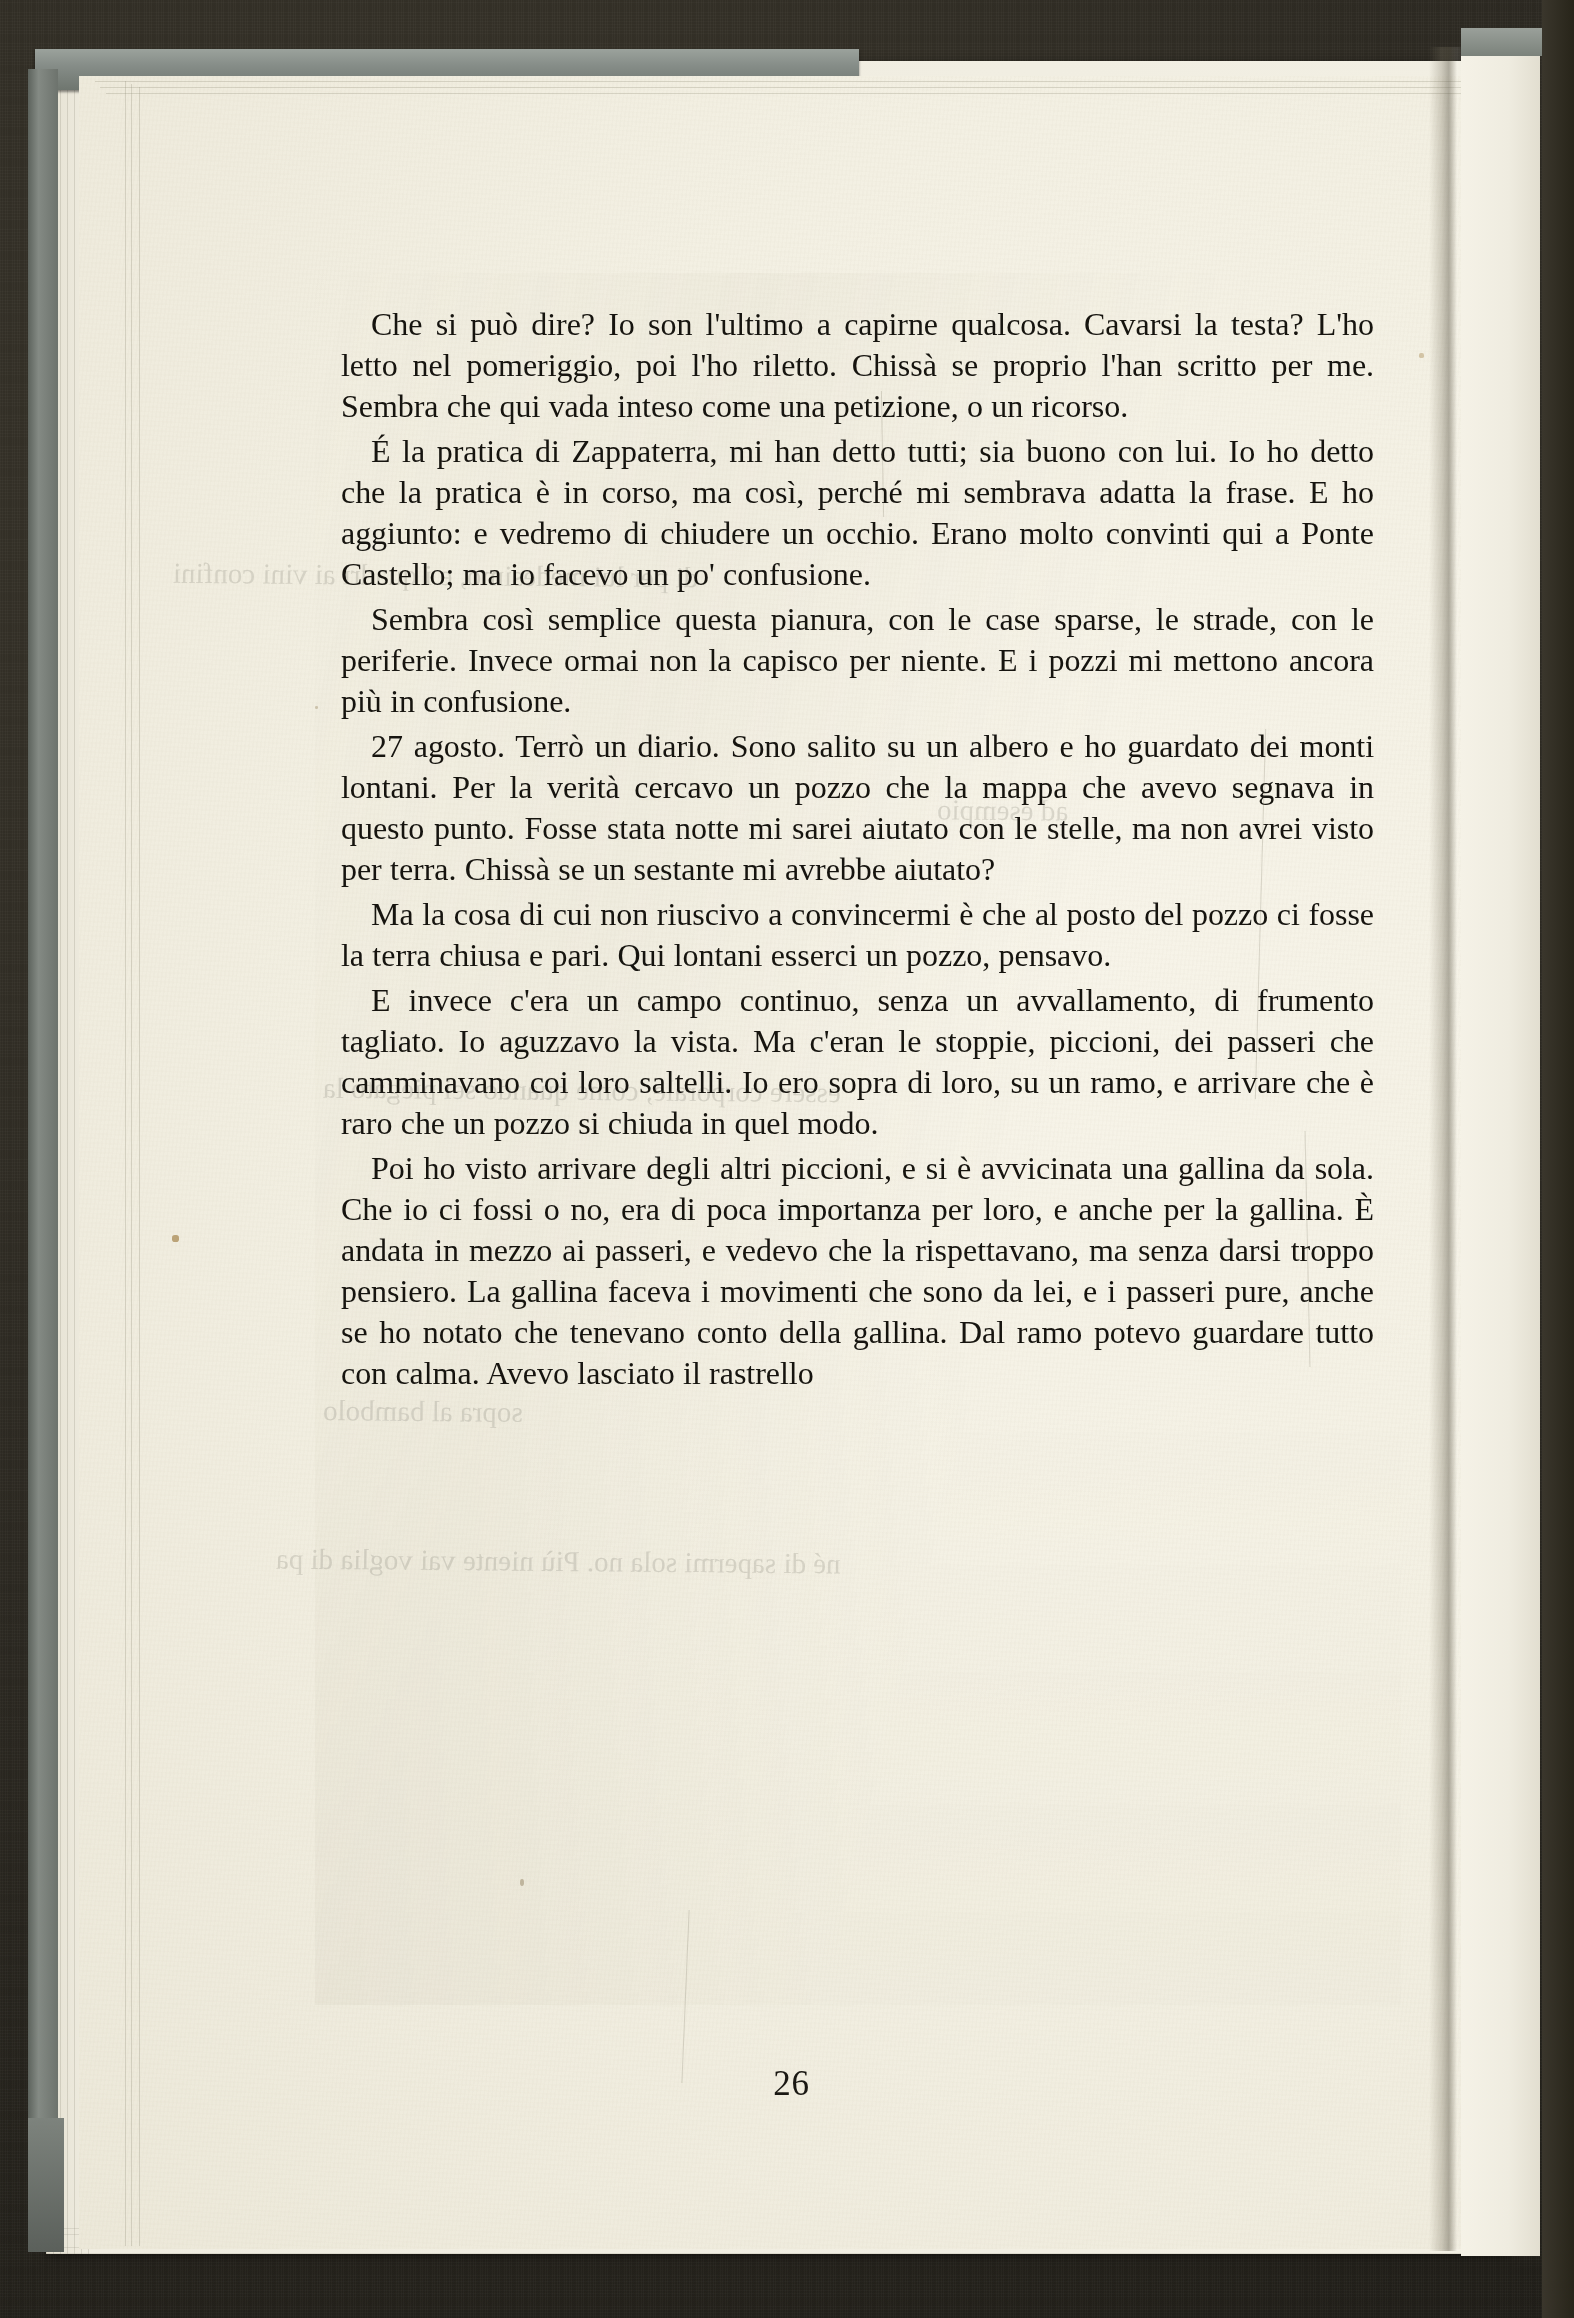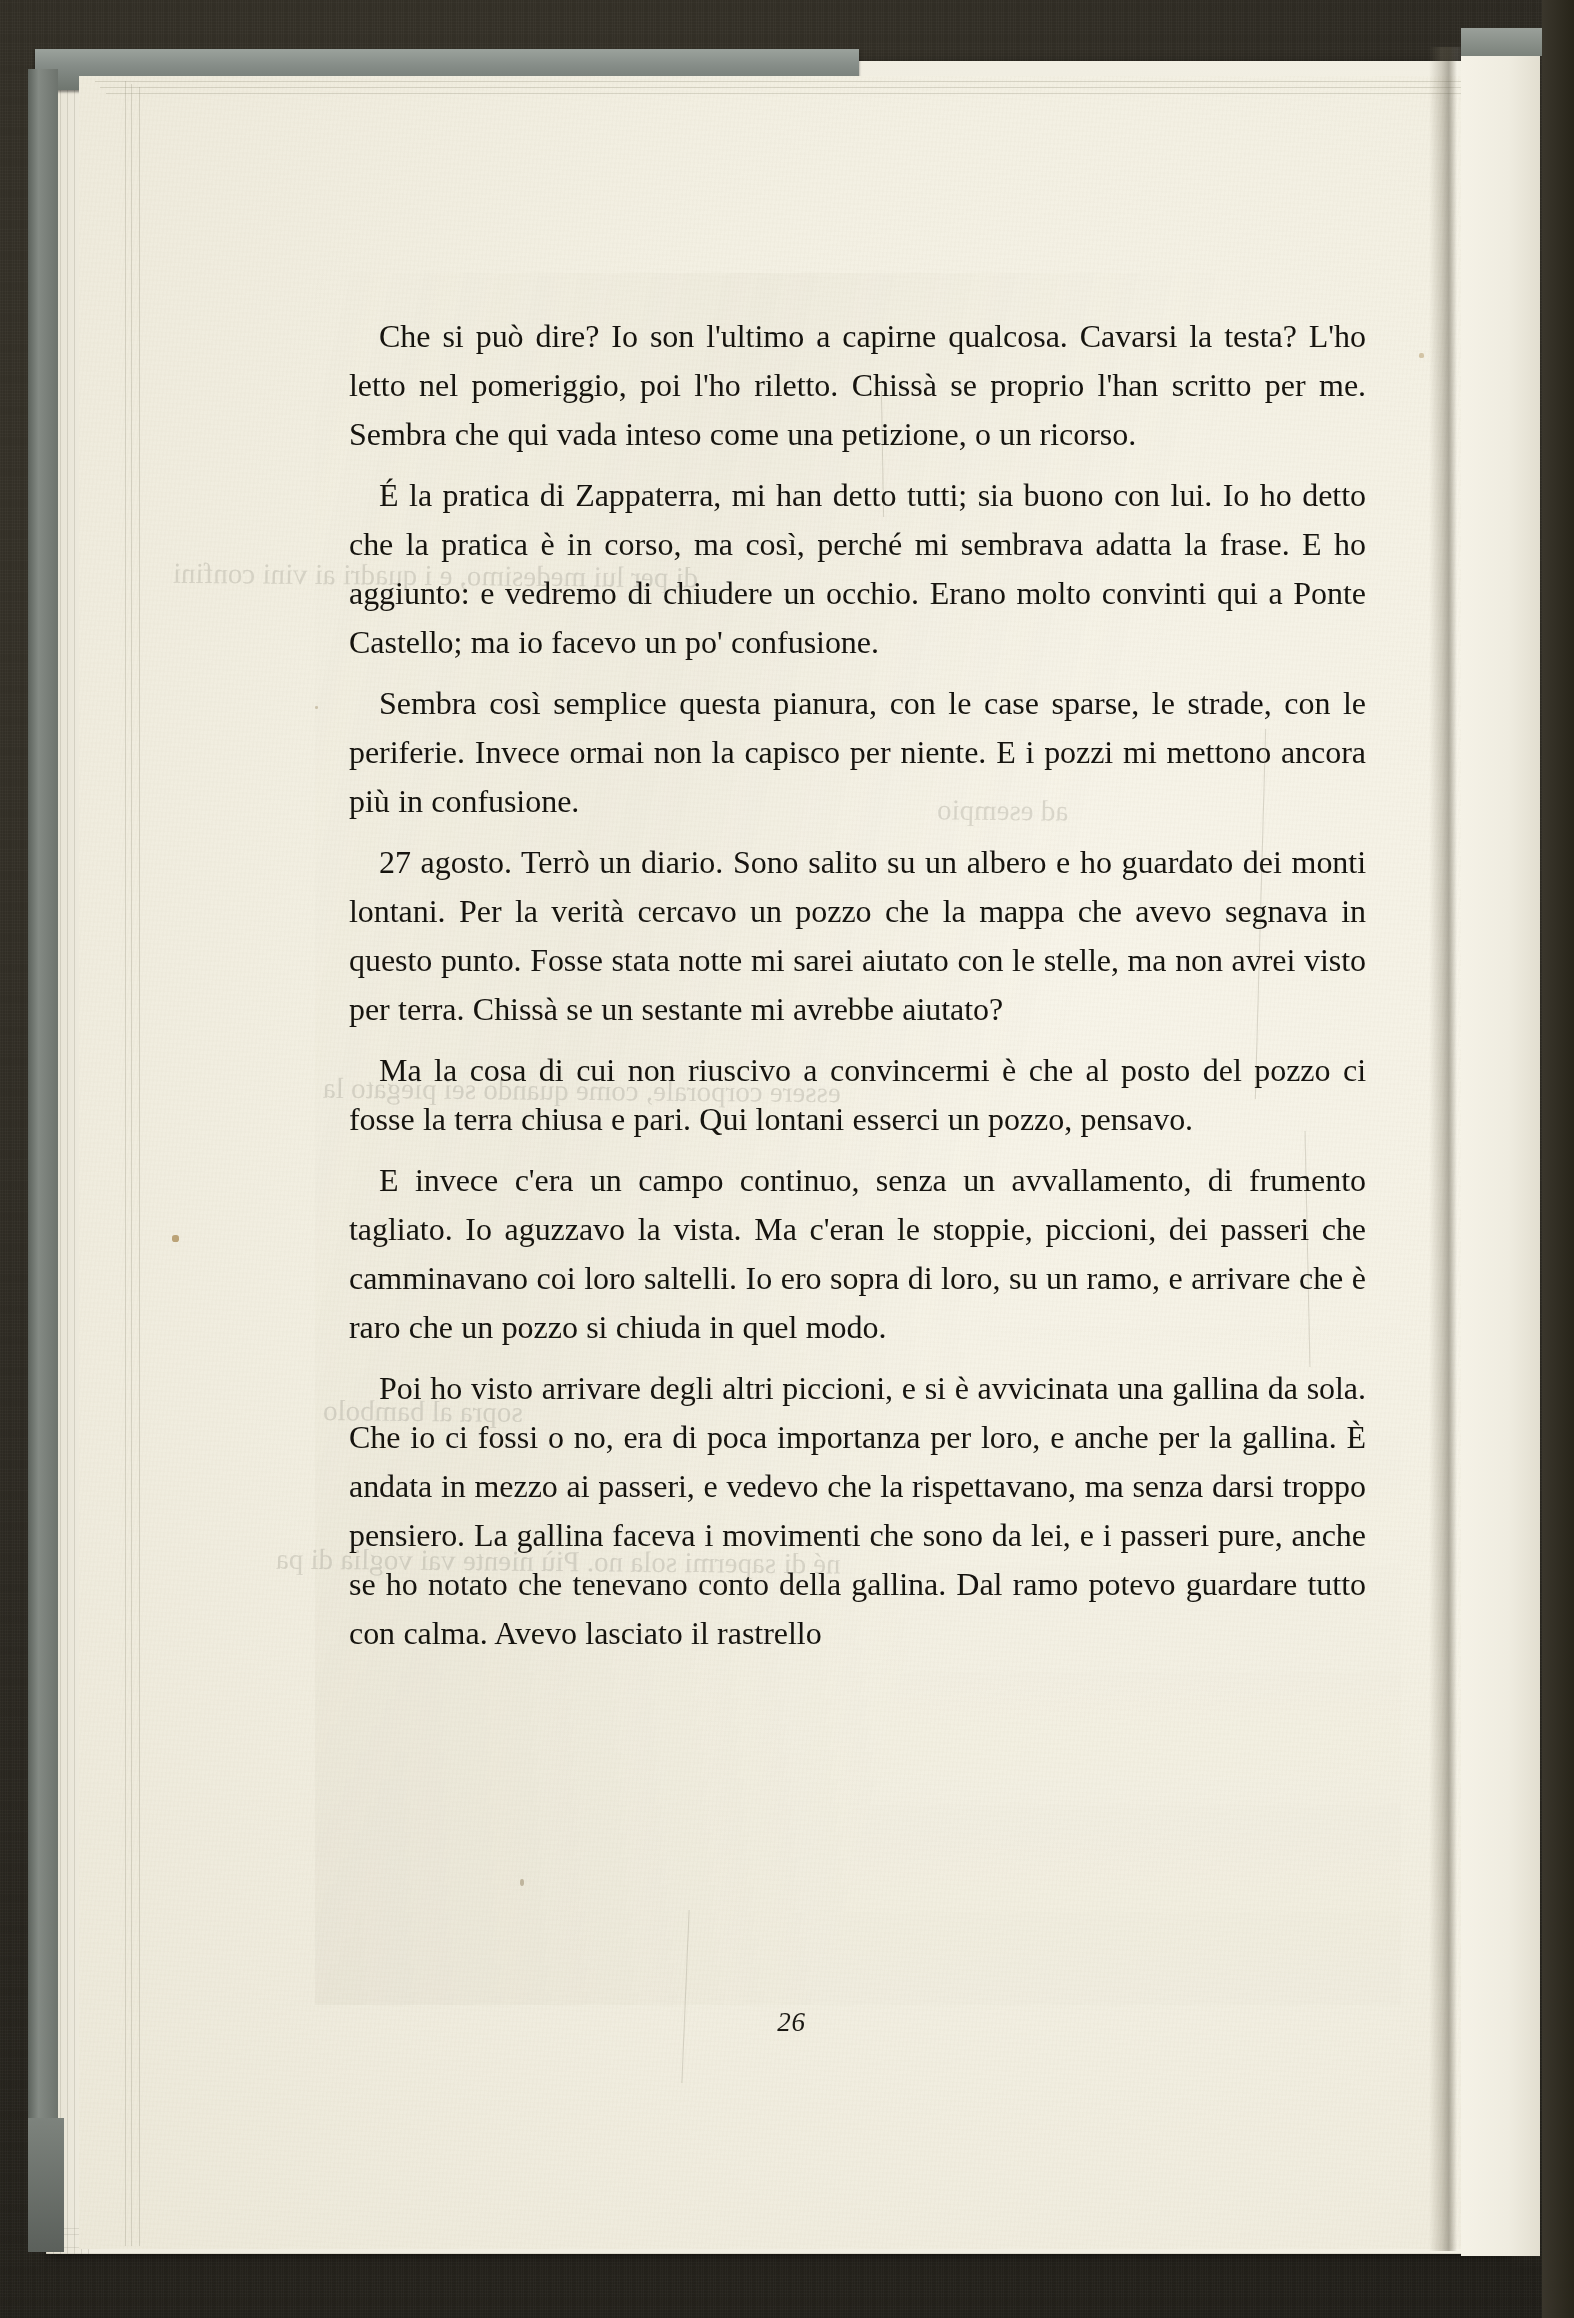--- a/index.html
+++ b/index.html
@@ -157,24 +157,24 @@
 
   
   .text-column {
     position: absolute;
     left: 258px;
     top: 224px;
     width: 1041px;
   }
 
   .para {
-    margin: 12px;
+    margin: 4px;
     color: #16140f;
     font-size: 32px;
-    line-height: 49px;
+    line-height: 41px;
     text-align: justify;
     text-indent: 30px;
     letter-spacing: -0.04px;
     word-spacing: 0.4px;
     -webkit-font-smoothing: antialiased;
   }
   .para + .para { margin-top: 0; }
 
   
   .ink-wash {
@@ -202,25 +202,24 @@
     white-space: nowrap;
     transform: scaleX(-1) rotate(-0.5deg);
     pointer-events: none;
     user-select: none;
   }
 
   
   .folio {
     position: absolute;
     left: 0;
-    top: 1931px;
+    top: 1988px;
     width: 1425px;
     text-align: center;
-    font-size: 27px;
-    font-style: italic;
+    font-size: 35px;
     color: #1a1813;
     letter-spacing: 0.8px;
   }
 
   
   .speck {
     position: absolute;
     border-radius: 40%;
     pointer-events: none;
   }

